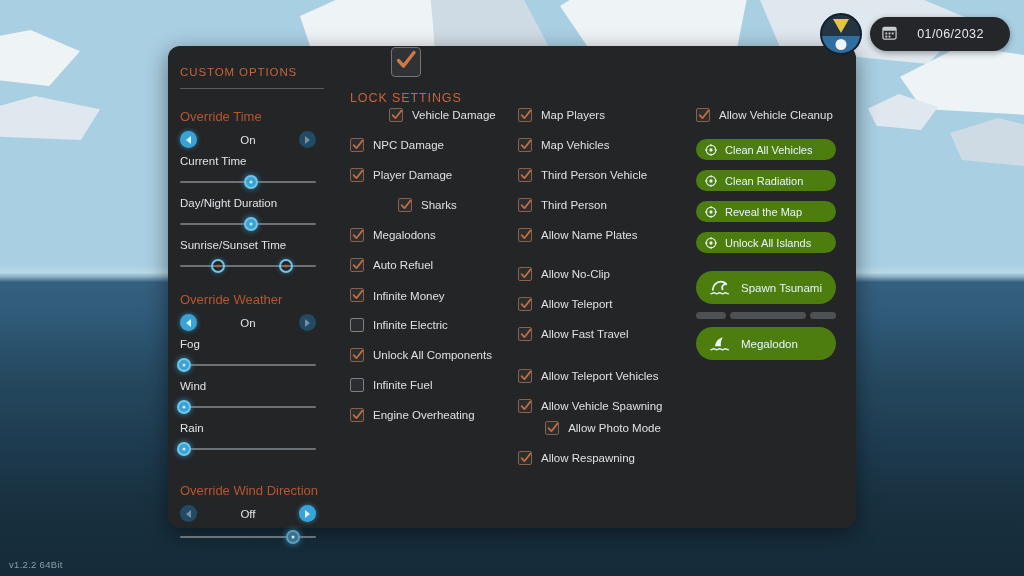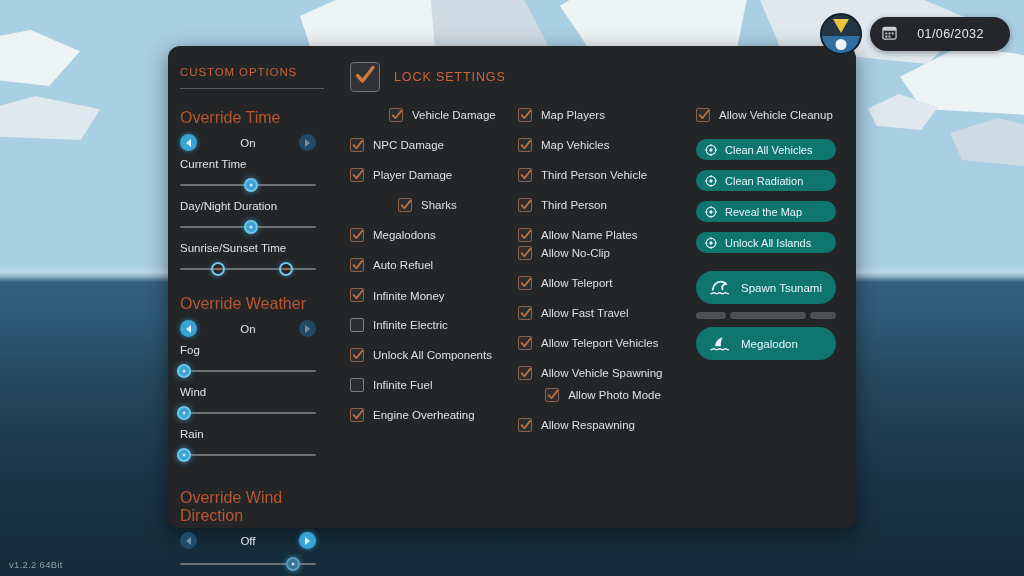--- a/index.html
+++ b/index.html
@@ -85,31 +85,31 @@
   #col-chk2  { left: 350px; width: 170px; }
   #col-right { left: 528px; width: 150px; }
 
   
   .sec-title {
     color: #c9643a; font-size: 11.5px; letter-spacing: .9px;
     text-transform: uppercase; padding-top: 20px;
   }
   .sec-rule { height: 1px; background: #5a5e62; margin-top: 10px; width: 144px; }
 
-  .lock-row { display: flex; align-items: center; gap: 14px; padding-top: 16px; }
+  .lock-row { display: flex; align-items: center; gap: 14px; padding-top: 1px; flex-direction: column; }
   .lock-box {
     width: 30px; height: 30px; border-radius: 4px;
     background: #303235; border: 1px solid #6f757a;
     display: flex; align-items: center; justify-content: center;
     flex: 0 0 auto;
   }
   .lock-label { color: #c9643a; font-size: 12.5px; letter-spacing: .9px; }
 
   
-  .group-label { color: #b9562f; font-size: 16px; margin-top: 18px; }
+  .group-label { color: #b9562f; font-size: 13px; margin-top: 18px; }
 
   
   .toggle-row {
     display: flex; align-items: center; justify-content: space-between;
     margin-top: 7px; width: 136px;
   }
   .arrow-btn {
     width: 17px; height: 17px; border-radius: 50%;
     display: flex; align-items: center; justify-content: center;
     flex: 0 0 auto;
@@ -155,21 +155,21 @@
     background: #2b2d30; border: 1px solid #7b8186;
     flex: 0 0 auto; position: relative;
   }
   .chk.on { border-color: #8b6149; }
   .chk svg { position: absolute; left: 1px; top: 0px; }
   .chk-label { color: #dde1e4; font-size: 11.5px; white-space: nowrap; }
 
   
   .btn-blue {
     height: 21px; border-radius: 11px;
-    background: #0f766e; color: #e9f6fd;
+    background: #4d7c0f; color: #e9f6fd;
     display: flex; align-items: center; gap: 8px;
     padding-left: 9px; font-size: 11px;
     width: 140px;
   }
   .btn-blue.tall {
     height: 33px; border-radius: 17px; font-size: 11.5px;
     gap: 10px; padding-left: 13px;
   }
   .btn-blue .bico { flex: 0 0 auto; display: flex; align-items: center; }
   .seg-bar { display: flex; gap: 4px; width: 140px; }
@@ -427,21 +427,21 @@
           <span class="chk-label">Third Person</span>
         </div>
         <div class="chk-row" style="margin-top: 16px;">
           <div class="chk on">
             <svg width="12" height="12" viewBox="0 0 12 12">
               <path d="M1.6 6.2 L4.4 9.2 L10.4 1.6" fill="none" stroke="#c2703e" stroke-width="1.7" stroke-linecap="round" stroke-linejoin="round"></path>
             </svg>
           </div>
           <span class="chk-label">Allow Name Plates</span>
         </div>
-        <div class="chk-row" style="margin-top: 4px;">
+        <div class="chk-row" style="margin-top: 25px;">
           <div class="chk on">
             <svg width="12" height="12" viewBox="0 0 12 12">
               <path d="M1.6 6.2 L4.4 9.2 L10.4 1.6" fill="none" stroke="#c2703e" stroke-width="1.7" stroke-linecap="round" stroke-linejoin="round"></path>
             </svg>
           </div>
           <span class="chk-label">Allow No-Clip</span>
         </div>
         <div class="chk-row" style="margin-top: 16px;">
           <div class="chk on">
             <svg width="12" height="12" viewBox="0 0 12 12">
@@ -451,21 +451,21 @@
           <span class="chk-label">Allow Teleport</span>
         </div>
         <div class="chk-row" style="margin-top: 16px;">
           <div class="chk on">
             <svg width="12" height="12" viewBox="0 0 12 12">
               <path d="M1.6 6.2 L4.4 9.2 L10.4 1.6" fill="none" stroke="#c2703e" stroke-width="1.7" stroke-linecap="round" stroke-linejoin="round"></path>
             </svg>
           </div>
           <span class="chk-label">Allow Fast Travel</span>
         </div>
-        <div class="chk-row" style="margin-top: 16px;">
+        <div class="chk-row" style="margin-top: 28px;">
           <div class="chk on">
             <svg width="12" height="12" viewBox="0 0 12 12">
               <path d="M1.6 6.2 L4.4 9.2 L10.4 1.6" fill="none" stroke="#c2703e" stroke-width="1.7" stroke-linecap="round" stroke-linejoin="round"></path>
             </svg>
           </div>
           <span class="chk-label">Allow Teleport Vehicles</span>
         </div>
         <div class="chk-row" style="margin-top: 16px;">
           <div class="chk on">
             <svg width="12" height="12" viewBox="0 0 12 12">

